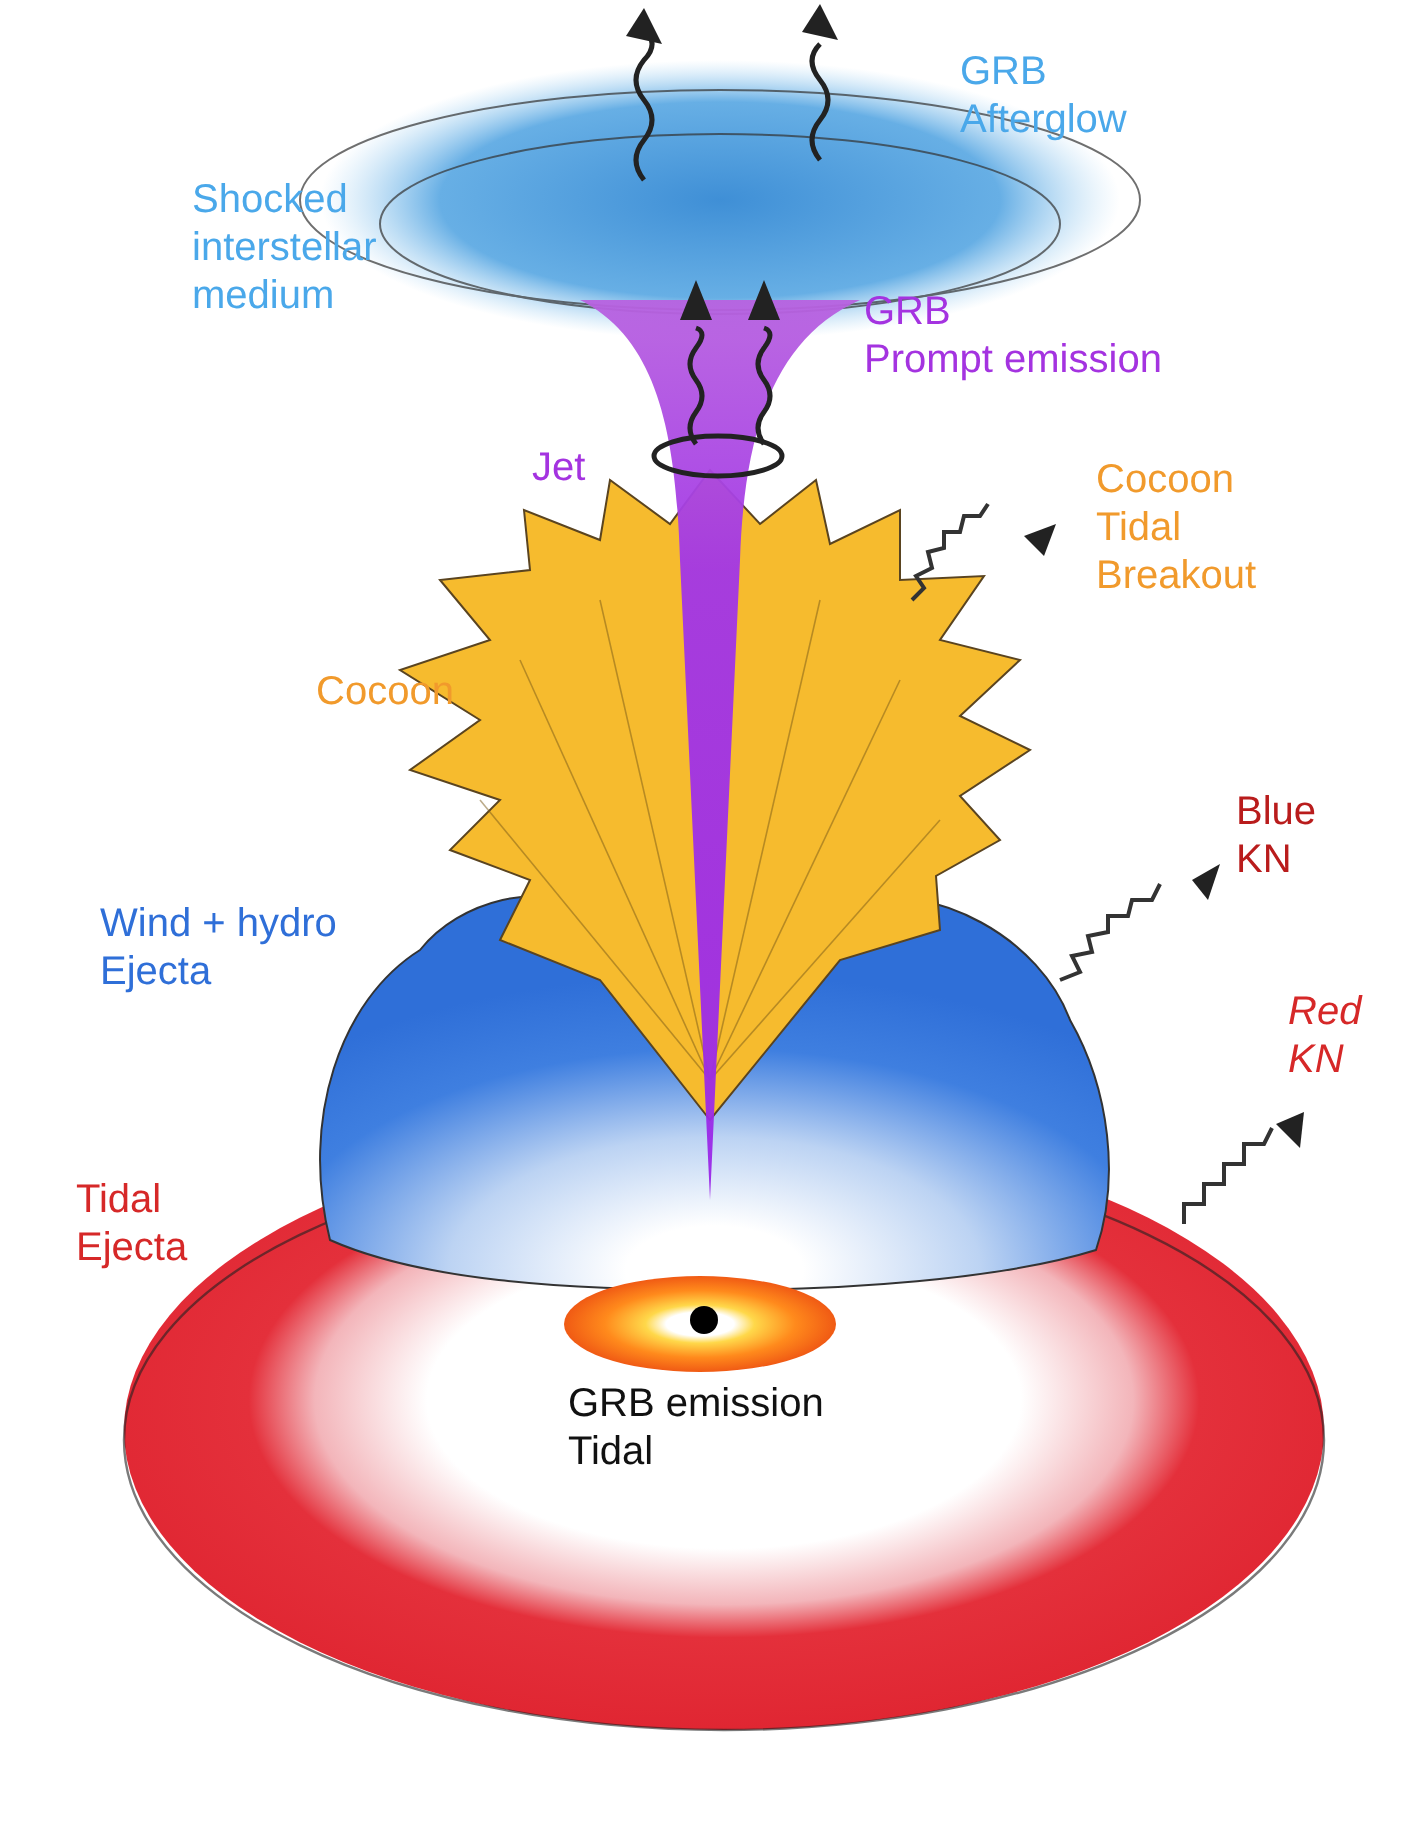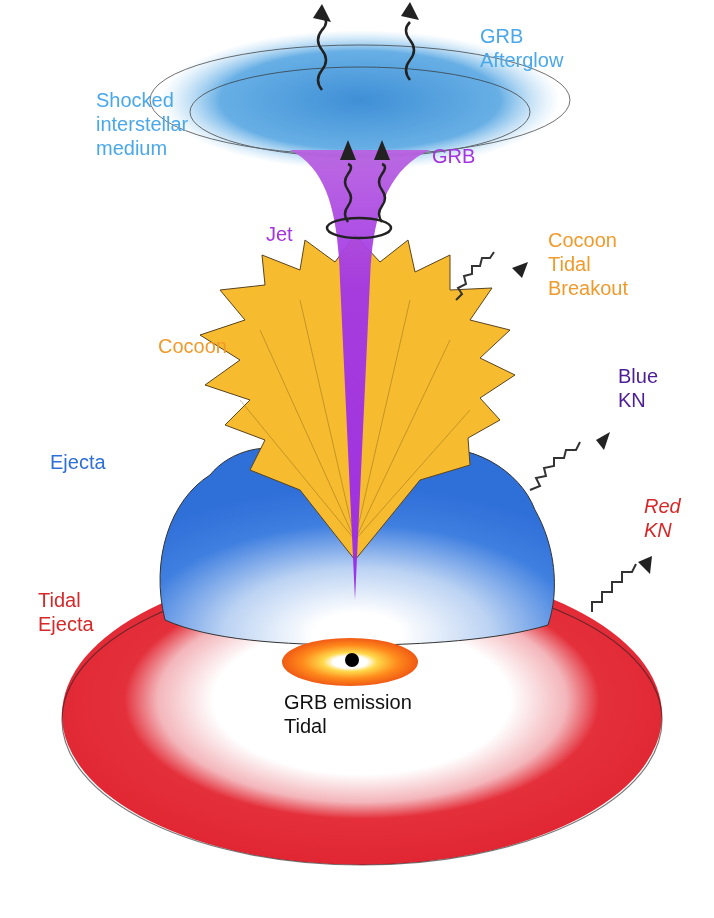--- a/index.html
+++ b/index.html
@@ -99,37 +99,39 @@
   <span>Shocked</span>
   <span>interstellar</span>
   <span>medium</span>
 </div>
 <div class="lbl" style="left:480px;top:24px;color:#4aa8ea;">
   <span>GRB</span>
   <span>Afterglow</span>
 </div>
 <div class="lbl" style="left:432px;top:144px;color:#a433e0;">
   <span>GRB</span>
+  <span>Prompt emission</span>
 </div>
 <div class="lbl" style="left:266px;top:222px;color:#a433e0;">
   <span>Jet</span>
 </div>
 <div class="lbl" style="left:548px;top:228px;color:#f19a2c;">
   <span>Cocoon</span>
   <span>Tidal</span>
   <span>Breakout</span>
 </div>
 <div class="lbl" style="left:158px;top:334px;color:#f19a2c;">
   <span>Cocoon</span>
 </div>
-<div class="lbl" style="left:618px;top:364px;color:#4c1d95;">
+<div class="lbl" style="left:618px;top:394px;color:#b91c1c;">
   <span>Blue</span>
   <span>KN</span>
 </div>
 <div class="lbl" style="left:50px;top:450px;color:#2f6fd8;">
+  <span>Wind + hydro</span>
   <span>Ejecta</span>
 </div>
 <div class="lbl" style="left:644px;top:494px;color:#d62828;font-style:italic;">
   <span>Red</span>
   <span>KN</span>
 </div>
 <div class="lbl" style="left:38px;top:588px;color:#d62828;">
   <span>Tidal</span>
   <span>Ejecta</span>
 </div>

